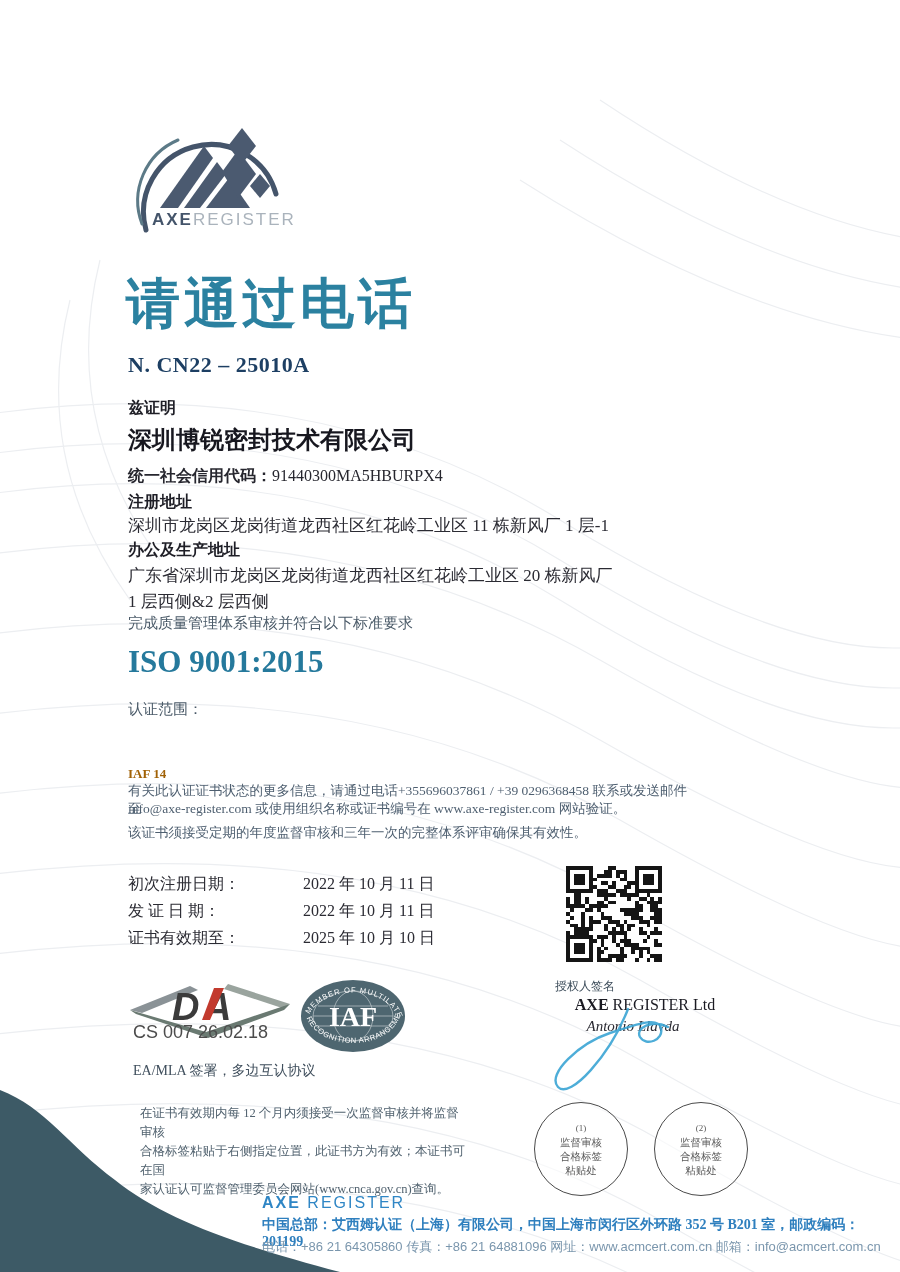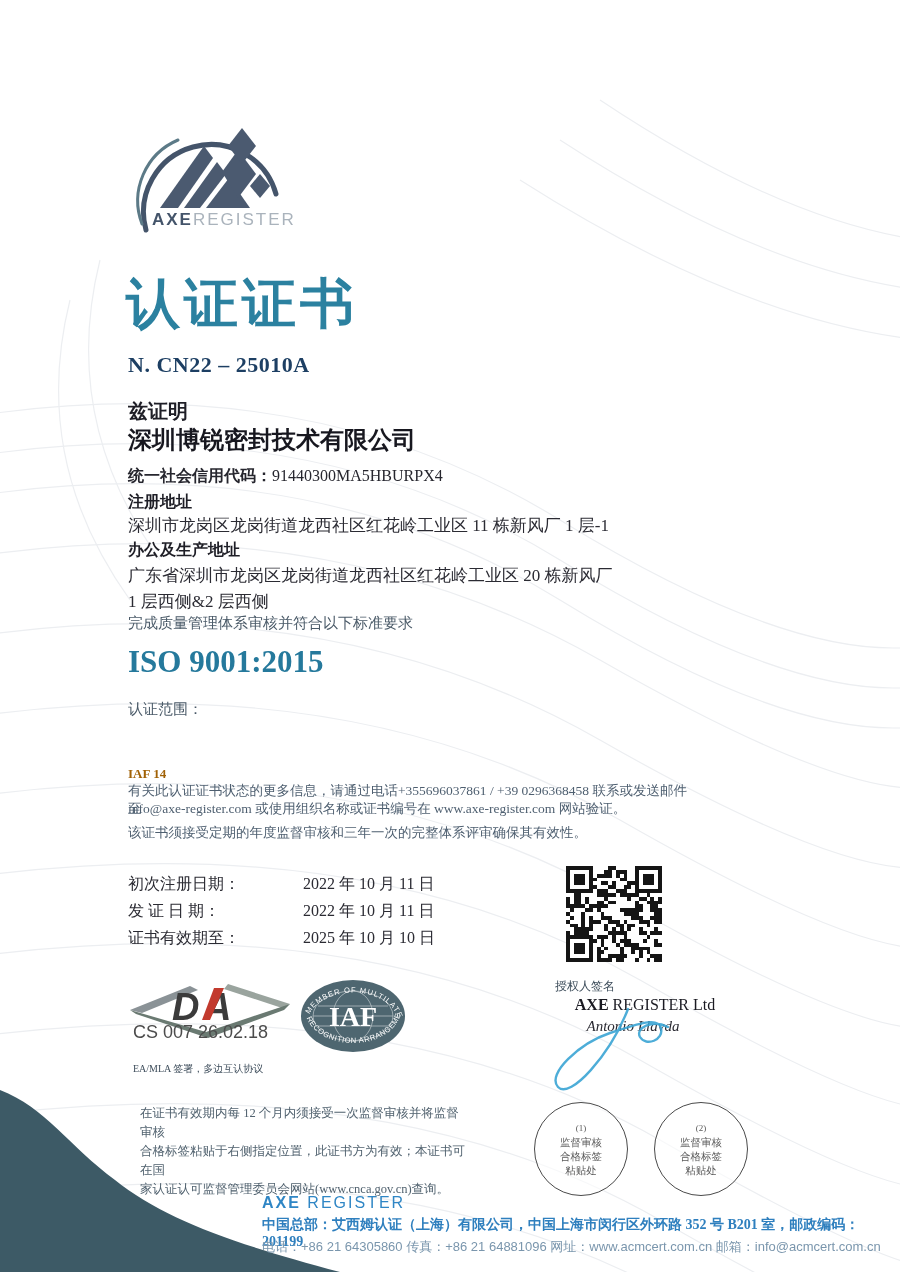--- a/index.html
+++ b/index.html
@@ -18,21 +18,21 @@
   
   .logo-wrap{left:118px;top:112px;width:230px;height:150px;}
   .logo-text{position:absolute;left:34px;top:98px;font-family:"Liberation Sans",sans-serif;
     font-size:17px;letter-spacing:2px;}
   .logo-text .b{font-weight:bold;color:#44546a;}
   .logo-text .l{color:#aab3bc;font-weight:400;}
 
   
   .title{left:126px;top:268px;font-size:54px;font-weight:bold;color:#2b81a0;letter-spacing:4px;}
   .certno{left:128px;top:352px;font-size:22px;font-weight:bold;color:#1d3f63;letter-spacing:.5px;}
-  .certify{left:128px;top:398px;font-size:20px;font-weight:bold;color:#1e1e26;}
+  .certify{left:128px;top:398px;font-size:16px;font-weight:bold;color:#1e1e26;}
   .company{left:128px;top:424px;font-size:24px;font-weight:bold;color:#17171f;}
   .code-line{left:128px;top:466px;font-size:16px;}
   .code-line .lab{font-weight:bold;}
   .addr-label{left:128px;font-size:16px;font-weight:bold;color:#1e1e26;}
   .addr-text{left:128px;font-size:17px;color:#2b2b33;}
   .audit{left:128px;top:614px;font-size:15px;color:#4a5a68;}
   .iso{left:128px;top:644px;font-size:31px;font-weight:bold;color:#25799c;}
   .scope-label{left:128px;top:700px;font-size:15px;color:#4a5a68;}
   .scope{left:128px;top:722px;font-size:22px;font-weight:bold;color:#17171f;}
   .iaf-code{left:128px;top:766px;font-size:13px;font-weight:bold;color:#a16207;}
@@ -53,21 +53,21 @@
   .sig-label{left:555px;top:978px;width:180px;font-size:12px;color:#3c4c5a;}
   .sig-company{left:545px;top:996px;width:200px;text-align:center;font-size:16px;color:#1a1a22;}
   .sig-company .b{font-weight:bold;}
   .sig-name{left:548px;top:1018px;width:170px;text-align:center;font-size:15px;font-style:italic;color:#2b2b33;}
   .sig-swirl{left:540px;top:995px;}
 
   
   .da-wrap{left:128px;top:980px;width:170px;height:60px;}
   .da-code{left:133px;top:1022px;font-size:18px;color:#4c4c4c;font-family:"Liberation Sans",sans-serif;}
   .iaf-wrap{left:298px;top:976px;width:110px;height:80px;}
-  .eamla{left:133px;top:1062px;font-size:10px;color:#3f4e5c;}
+  .eamla{left:133px;top:1062px;font-size:14px;color:#3f4e5c;}
 
   
   .sup-note{left:140px;top:1104px;font-size:12.5px;line-height:19px;color:#51626f;width:330px;}
   .sticker{width:92px;height:92px;border:1.5px solid #4a4a4a;border-radius:50%;
     display:flex;flex-direction:column;align-items:center;justify-content:center;
     font-size:10.5px;color:#5a5a5a;line-height:14px;background:rgba(255,255,255,.6);}
   .sticker .idx{font-size:9px;margin-bottom:1px;}
   .st1{left:534px;top:1102px;} .st2{left:654px;top:1102px;}
 
   
@@ -122,21 +122,21 @@
         <polygon points="66,96 99,50 108,62 82,96"></polygon>
         <polygon points="88,96 111,66 132,96"></polygon>
         <polygon points="104,60 120,38 138,62 120,86"></polygon>
         <polygon points="124,16 138,34 124,52 110,34"></polygon>
         <polygon points="142,62 152,74 142,86 132,74"></polygon>
       </g>
     </svg>
     <div class="logo-text"><span class="b">AXE</span><span class="l">REGISTER</span></div>
   </div>
 
-  <div class="abs title">认证证书</div>
+  <div class="abs title">请通过电话</div>
   <div class="abs certno">N. CN22 – 25010A</div>
   <div class="abs certify">兹证明</div>
   <div class="abs company">深圳博锐密封技术有限公司</div>
   <div class="abs code-line" style="top:466px;">
     <span class="lab">统一社会信用代码：</span><span>91440300MA5HBURPX4</span>
   </div>
   <div class="abs addr-label" style="top:492px;">注册地址</div>
   <div class="abs addr-text" style="top:514px;">深圳市龙岗区龙岗街道龙西社区红花岭工业区 11 栋新风厂 1 层-1</div>
   <div class="abs addr-label" style="top:540px;">办公及生产地址</div>
   <div class="abs addr-text" style="top:564px;">广东省深圳市龙岗区龙岗街道龙西社区红花岭工业区 20 栋新风厂</div>

